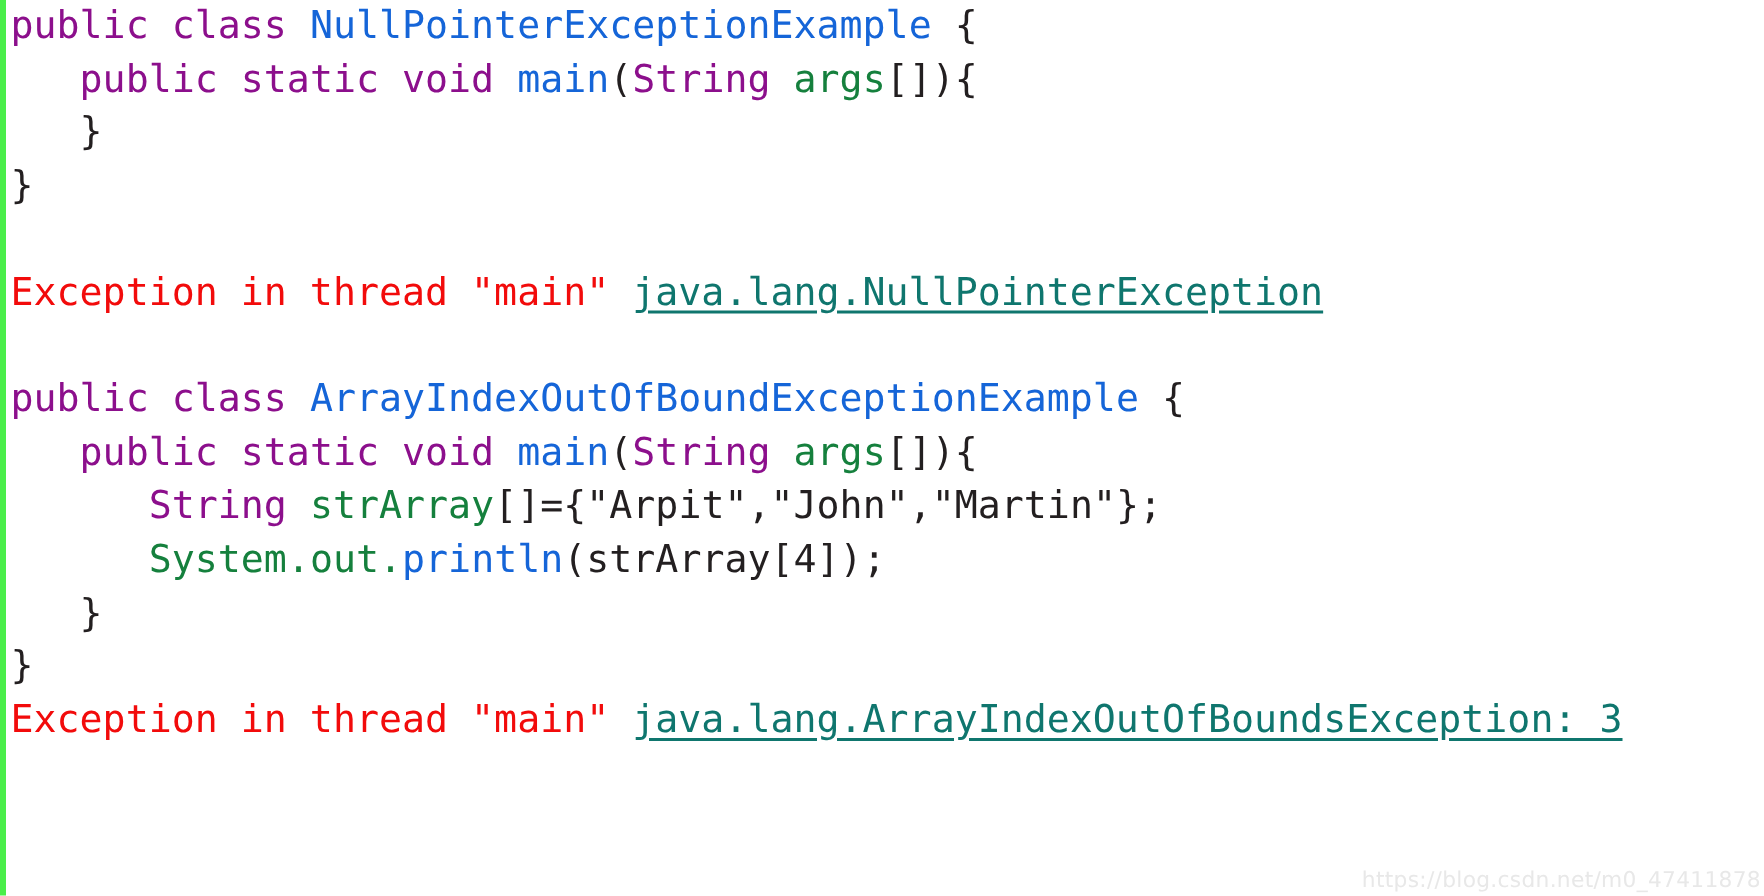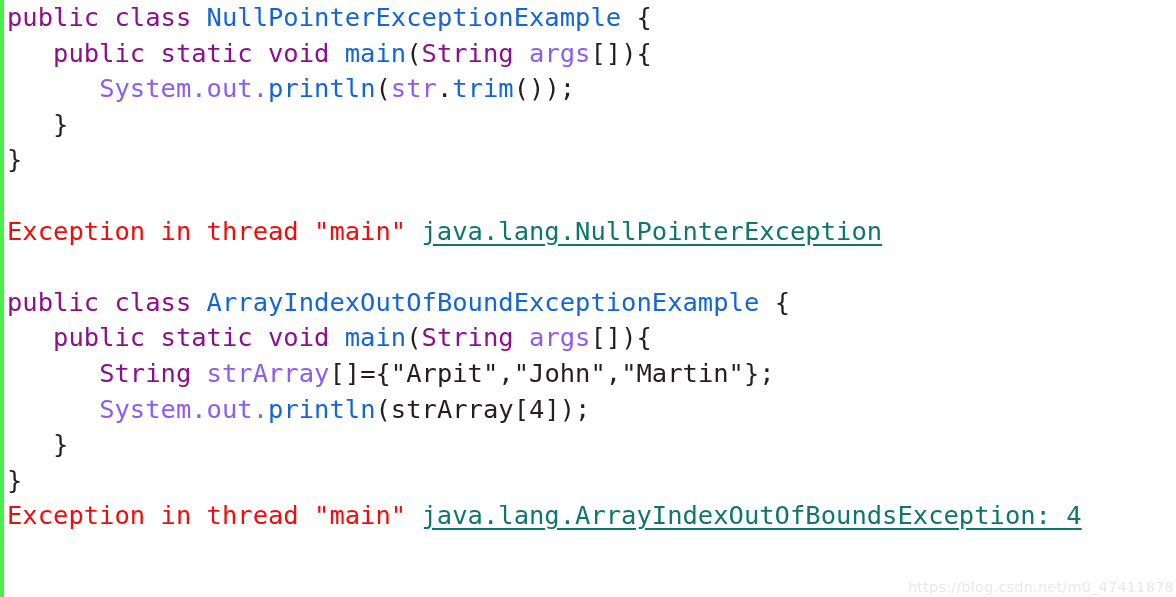--- a/index.html
+++ b/index.html
@@ -49,21 +49,21 @@
     height: 35.6px;
   }
 
   .blank-line {
     height: 35.6px;
   }
 
   
   .kw    { color: #8c0f8c; }          
   .type  { color: #1565d8; }          
-  .ident { color: #8b5cf6; }          
+  .ident { color: #15803d; }          
   .punct { color: #231f20; }          
   .str   { color: #231f20; }          
 
   .err-line {
     font-family: "DejaVu Sans Mono", monospace;
     font-size: 25.5px;
     line-height: 35.6px;
     white-space: pre;
     height: 35.6px;
   }
@@ -92,21 +92,20 @@
 
   <div id="left-bar"></div>
 
   <div id="code-area">
 
     <div class="code-line"><span class="kw">public class </span><span class="type">NullPointerExceptionExample</span><span class="punct"> {</span></div>
 
     <div class="code-line"><span class="punct">   </span><span class="kw">public static void </span><span class="type">main</span><span class="punct">(</span><span class="kw">String</span><span class="punct"> </span><span class="ident">args</span><span class="punct">[]){</span></div>
 
 
-    <div class="code-line"><span class="punct">      </span><span class="ident">System</span><span class="ident">.</span><span class="ident">out</span><span class="ident">.</span><span class="type">println</span><span class="punct">(</span><span class="ident">str</span><span class="punct">.</span><span class="type">trim</span><span class="punct">());</span></div>
 
     <div class="code-line"><span class="punct">   }</span></div>
 
     <div class="code-line"><span class="punct">}</span></div>
 
     <div class="blank-line"></div>
 
     <div class="err-line"><span class="err-text">Exception in thread "main" </span><span class="err-link">java.lang.NullPointerException</span></div>
 
     <div class="blank-line"></div>
@@ -116,19 +115,19 @@
     <div class="code-line"><span class="punct">   </span><span class="kw">public static void </span><span class="type">main</span><span class="punct">(</span><span class="kw">String</span><span class="punct"> </span><span class="ident">args</span><span class="punct">[]){</span></div>
 
     <div class="code-line"><span class="punct">      </span><span class="kw">String</span><span class="punct"> </span><span class="ident">strArray</span><span class="punct">[]={</span><span class="str">"Arpit","John","Martin"</span><span class="punct">};</span></div>
 
     <div class="code-line"><span class="punct">      </span><span class="ident">System</span><span class="ident">.</span><span class="ident">out</span><span class="ident">.</span><span class="type">println</span><span class="punct">(</span><span class="punct">strArray</span><span class="punct">[4]);</span></div>
 
     <div class="code-line"><span class="punct">   }</span></div>
 
     <div class="code-line"><span class="punct">}</span></div>
 
-    <div class="err-line"><span class="err-text">Exception in thread "main" </span><span class="err-link">java.lang.ArrayIndexOutOfBoundsException: 4</span></div>
+    <div class="err-line"><span class="err-text">Exception in thread "main" </span><span class="err-link">java.lang.ArrayIndexOutOfBoundsException: 3</span></div>
 
   </div>
 
   <div id="watermark">https://blog.csdn.net/m0_47411878</div>
 
 </div>
 
 </body></html>

